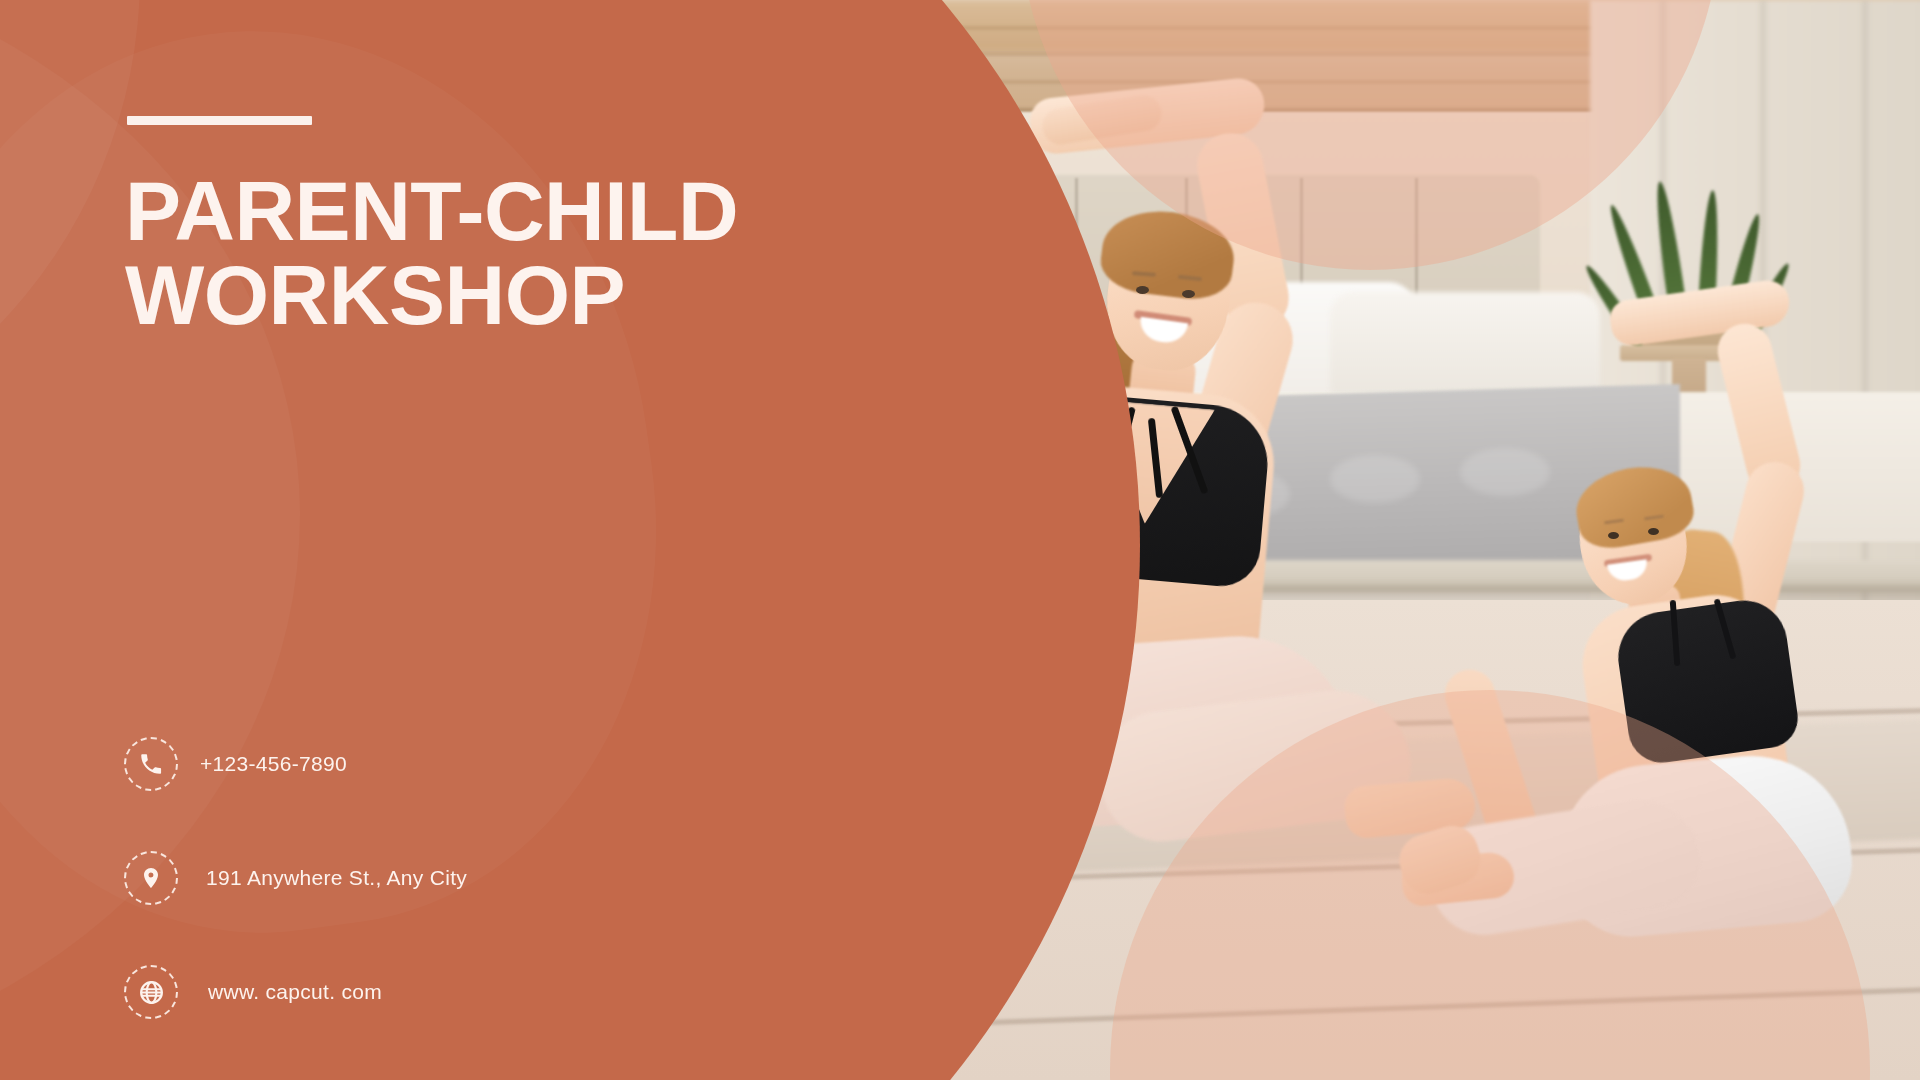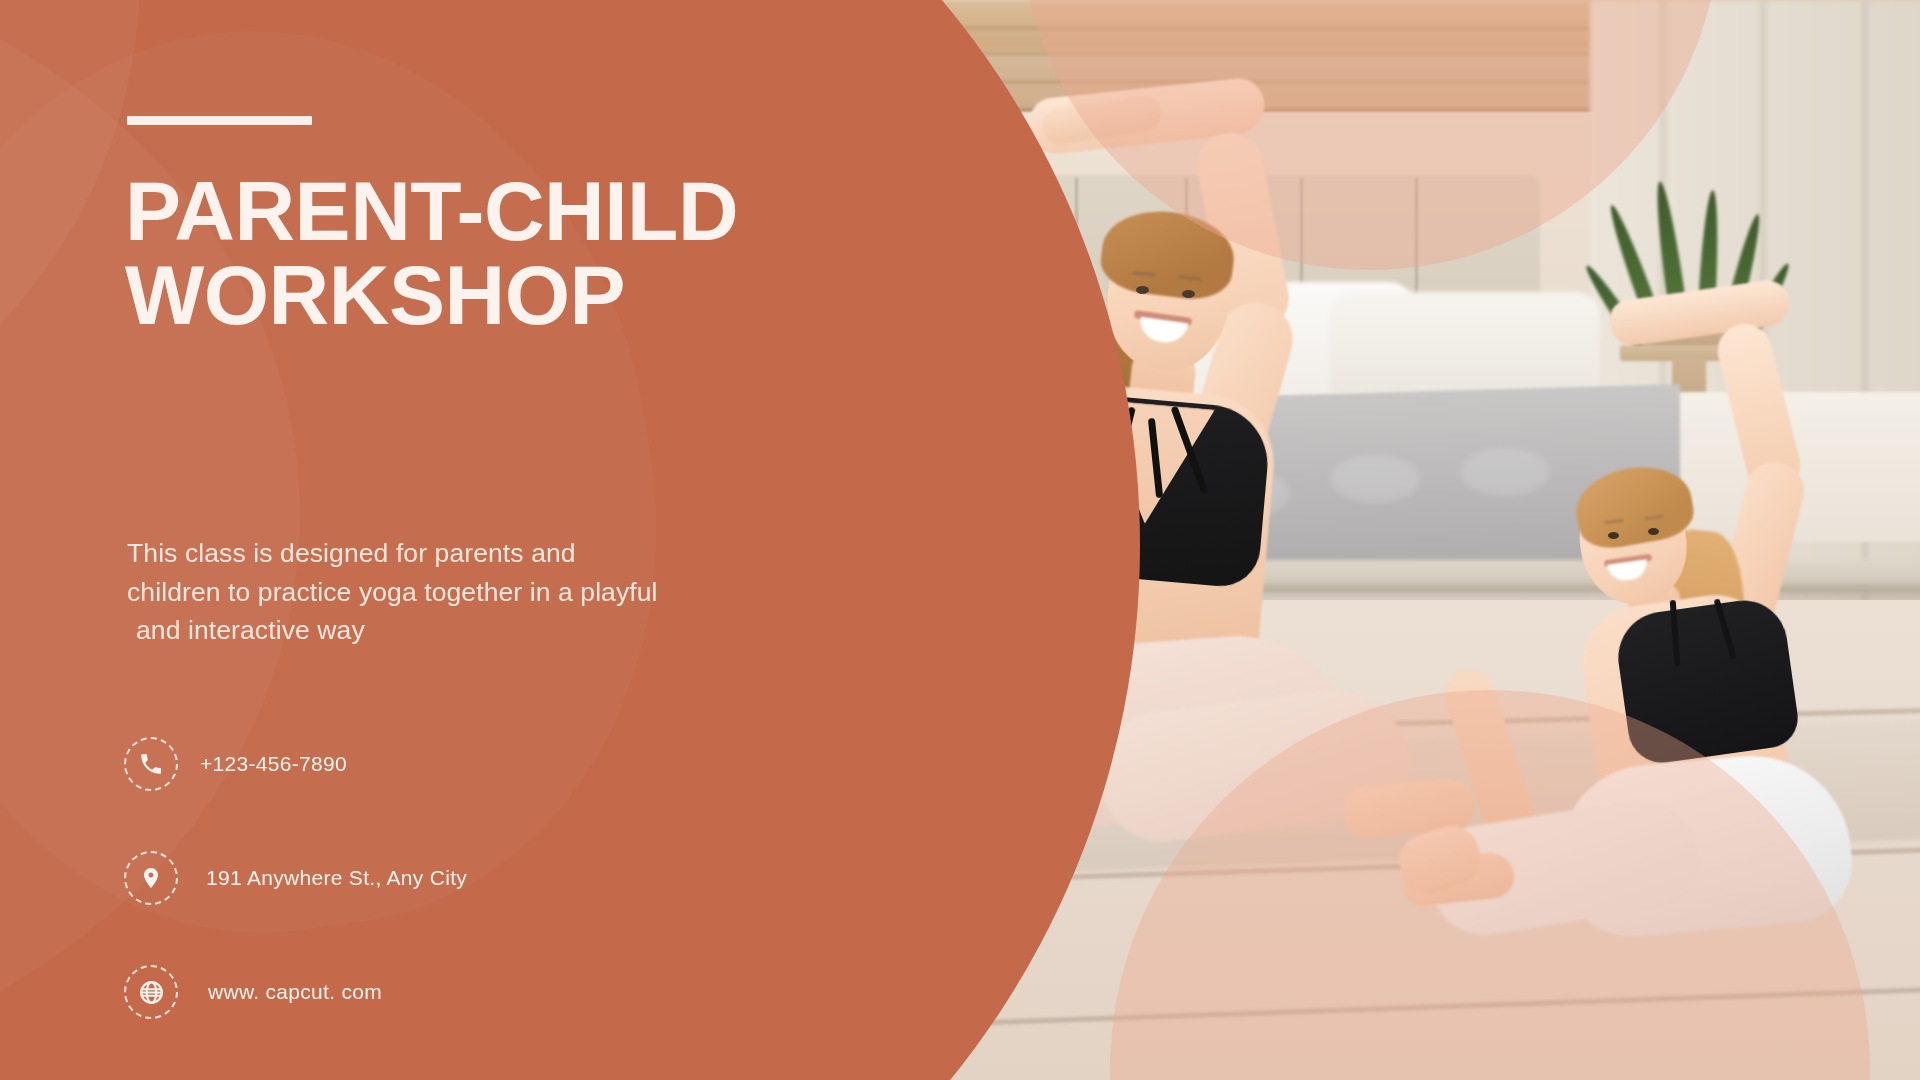--- a/index.html
+++ b/index.html
@@ -405,25 +405,20 @@
 
   <div class="content">
 
     <div class="rule"></div>
 
     <h1 class="headline">
       <span>PARENT-CHILD</span>
       <span>WORKSHOP</span>
     </h1>
 
-    <p class="subtext">
-      <span>This class is designed for parents and</span>
-      <span>children to practice yoga together in a playful</span>
-      <span class="indent">and interactive way</span>
-    </p>
 
     <div class="contact">
 
       <div class="crow phone">
         <span class="cicon">
           <svg width="26" height="26" viewBox="0 0 24 24" fill="#fdf3ee" aria-hidden="true">
             <path d="M6.6 10.8c1.4 2.8 3.8 5.1 6.6 6.6l2.2-2.2c.3-.3.7-.4 1.1-.2 1.2.4 2.5.6 3.8.6.6 0 1 .4 1 1V20c0 .6-.4 1-1 1C10.7 21 3 13.3 3 3.9c0-.6.4-1 1-1h3.4c.6 0 1 .4 1 1 0 1.3.2 2.6.6 3.8.1.4 0 .8-.2 1.1l-2.2 2z"></path>
           </svg>
         </span>
         <span class="ctext">+123-456-7890</span>

